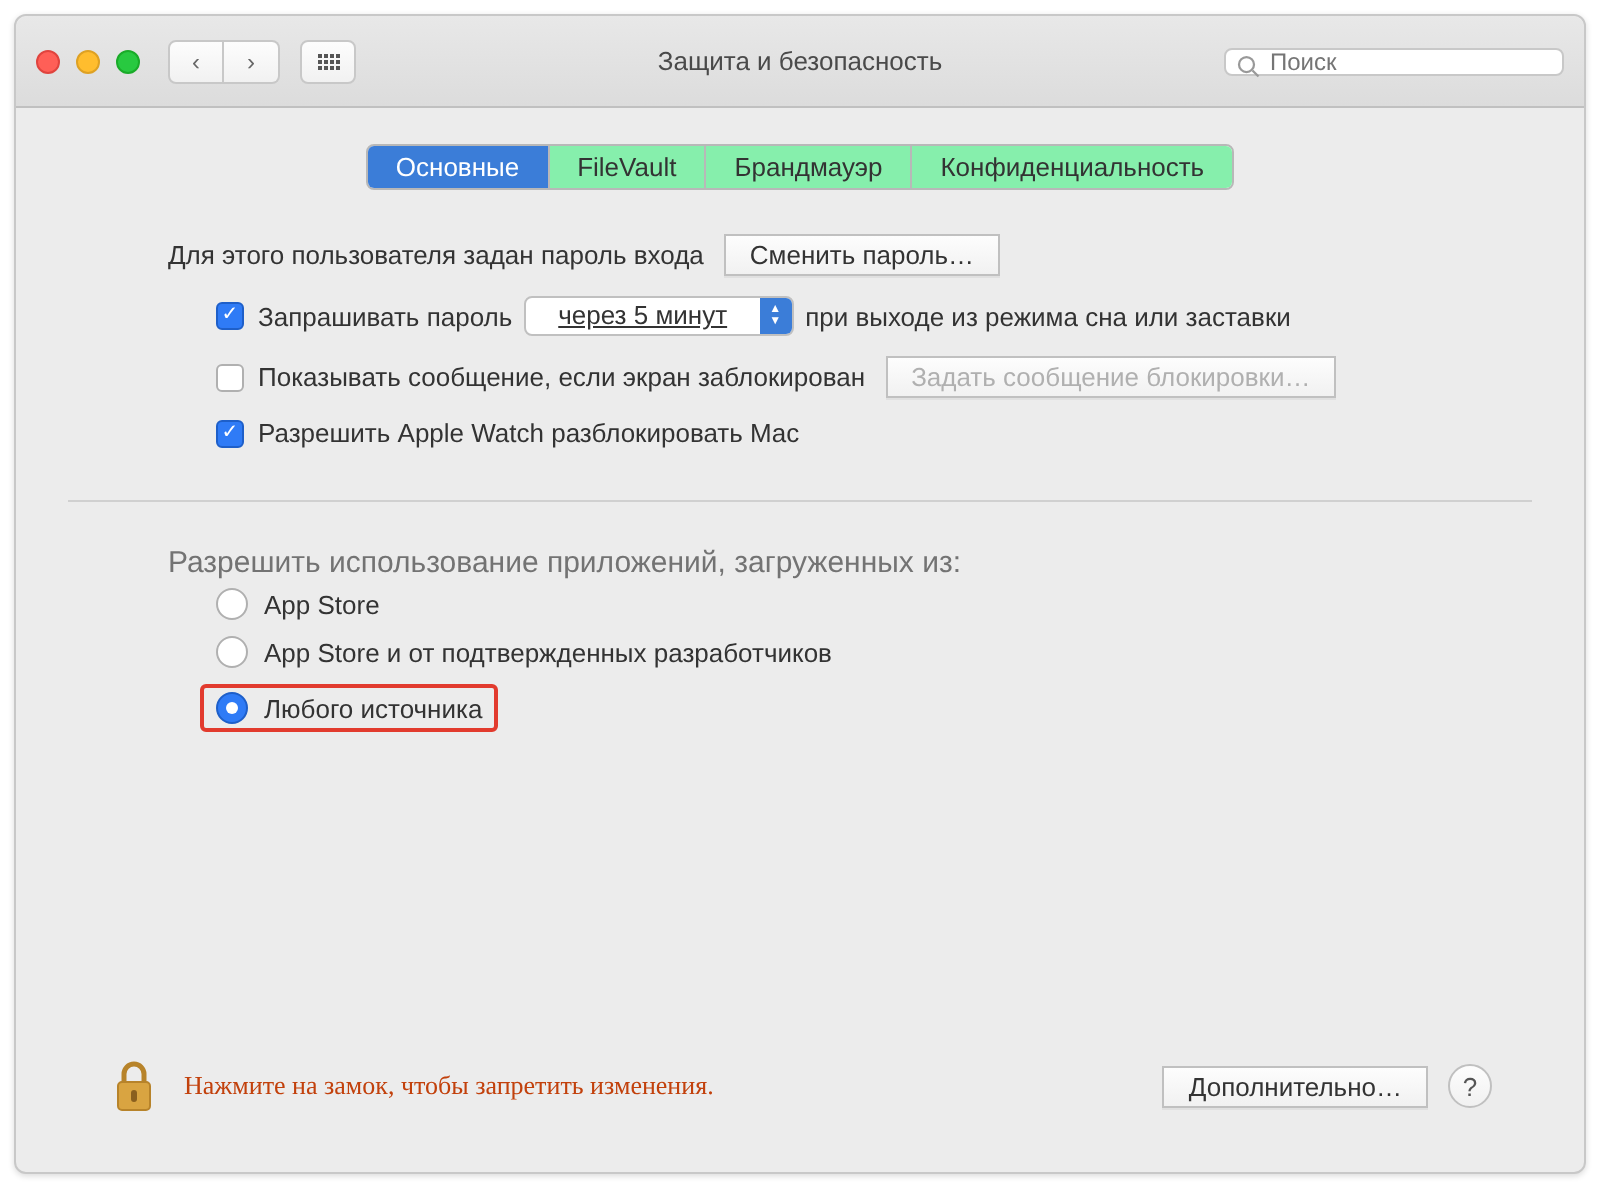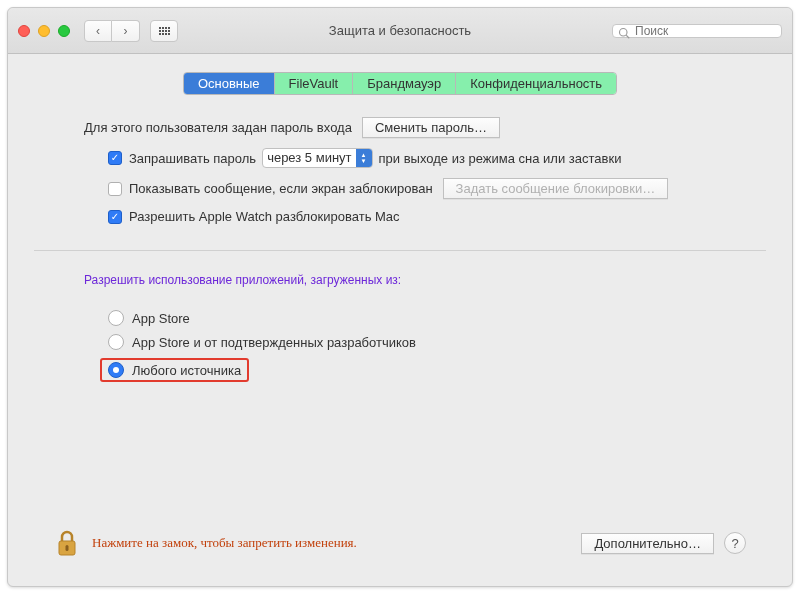--- a/index.html
+++ b/index.html
@@ -93,27 +93,27 @@
       flex-shrink: 0;
     }
     .checkbox.checked { background: #2f7bf6; border: 1px solid #1e5fc9; }
     .checkbox.unchecked { background: #fff; border: 1px solid #b0b0b0; }
     .checkmark { color: #fff; font-size: 10px; line-height: 1; }
     .select {
       display: inline-flex; align-items: stretch;
       border: 1px solid #c0c0c0; border-radius: 4px; overflow: hidden;
       background: #fff; margin: 0 6px; height: 20px;
     }
-    .select-label { padding: 1px 4px; font-size: 13px; }
+    .select-label { padding: 1px 16px; font-size: 13px; text-decoration: underline; }
     .select-arrows {
       background: #3b7dd8; width: 16px; display: flex; flex-direction: column;
       align-items: center; justify-content: center; color: #fff; font-size: 6px; line-height: 6px;
     }
     .divider { border-top: 1px solid #d0d0d0; margin: 26px -50px 22px -50px; }
-    .section-title { font-size: 12px; color: #6d28d9; margin-bottom: 23px; }
+    .section-title { font-size: 15px; color: #737373; margin-bottom: 4px; }
     .radio-group { padding-left: 24px; }
     .radio-row { display: flex; align-items: center; margin-bottom: 8px; }
     .radio {
       width: 16px; height: 16px; border-radius: 50%;
       border: 1px solid #b0b0b0; background: #fff; margin-right: 8px;
       display: flex; align-items: center; justify-content: center; flex-shrink: 0;
     }
     .radio.selected { background: #2f7bf6; border-color: #1e5fc9; }
     .radio.selected::after { content: ""; width: 6px; height: 6px; background: #fff; border-radius: 50%; }
     .highlight-box {

